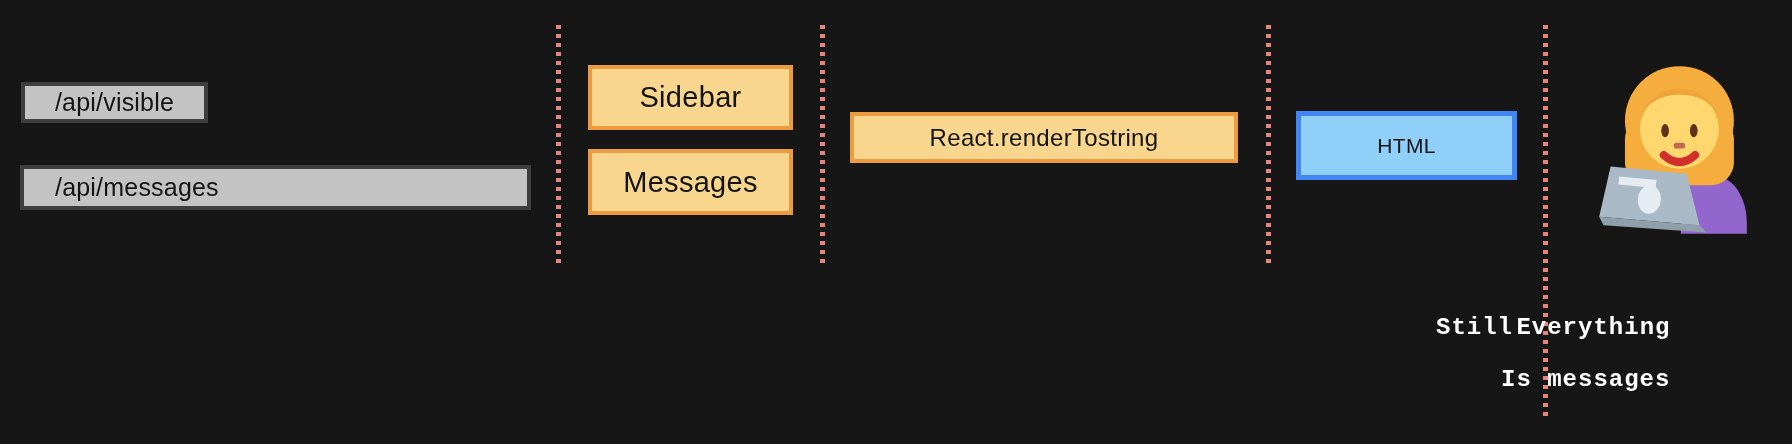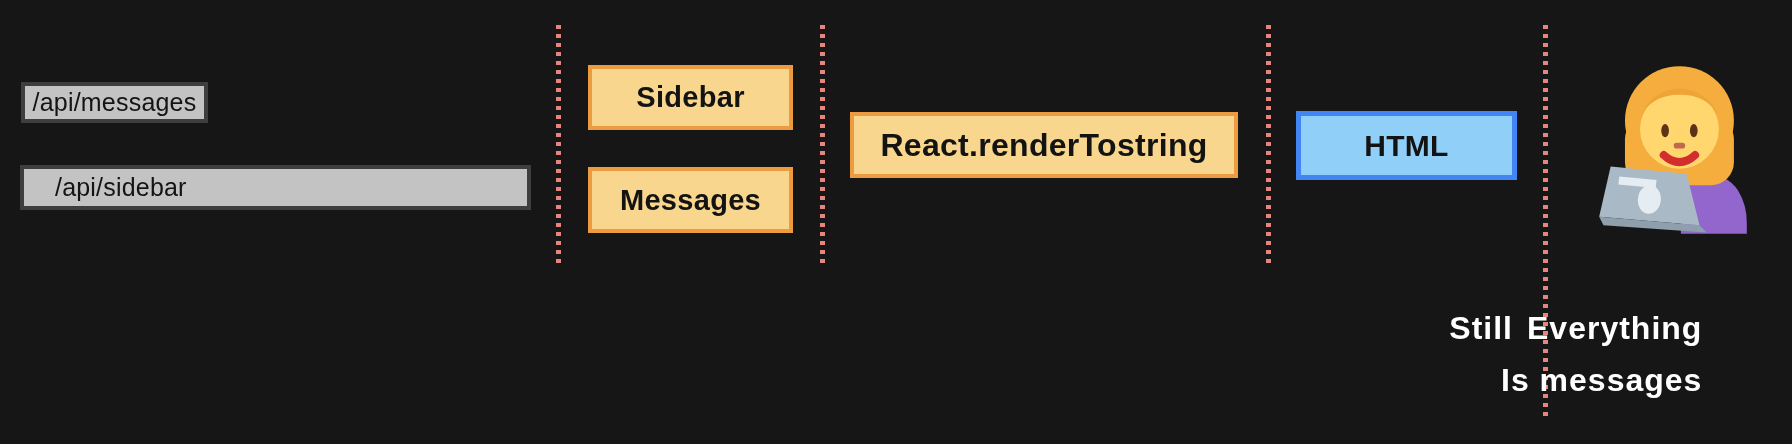--- a/index.html
+++ b/index.html
@@ -32,60 +32,60 @@
   #divider-1{left:556px;top:25px;height:240px;}
   #divider-2{left:820px;top:25px;height:240px;}
   #divider-3{left:1266px;top:25px;height:240px;}
   #divider-4{left:1543px;top:25px;height:392px;}
   
   .flow-box{
     position:absolute;
     box-sizing:border-box;
     display:flex;align-items:center;justify-content:center;
     color:#131313;
-    font-weight:700;
+    font-weight:400;
     letter-spacing:.3px;
   }
   .orange{
     background:var(--component_fill,#f8d68e);
     border:4px solid var(--component_border,#ec9b40);
   }
   .blue{
     background:var(--output_fill,#90d0f8);
     border:5px solid var(--output_border,#4285f4);
   }
   #box-sidebar{left:588px;top:65px;width:205px;height:65px;font-size:29px;}
-  #box-messages{left:588px;top:149px;width:205px;height:66px;font-size:29px;margin-top:18px;}
-  #box-render{left:850px;top:112px;width:388px;height:66px;font-size:32px;}
-  #box-html{left:1296px;top:111px;width:221px;height:69px;font-size:30px;}
+  #box-messages{left:588px;top:149px;width:205px;height:66px;font-size:29px;}
+  #box-render{left:850px;top:112px;width:388px;height:51px;font-size:24px;}
+  #box-html{left:1296px;top:111px;width:221px;height:69px;font-size:21px;}
   
   .caption{
     position:absolute;
     color:var(--caption_text,#ffffff);
-    font-family:Liberation Sans, sans-serif;
-    font-size:32px;
+    font-family:Liberation Mono, monospace;
+    font-size:24px;
     font-weight:700;
     letter-spacing:1px;
     line-height:52px;
   }
   #caption-before{right:279px;top:302px;text-align:right;}
   #caption-after{left:1501px;top:302px;text-align:right;}
   
   #emoji{position:absolute;left:1592px;top:56px;width:172px;height:178px;}
 </style>
 </head>
 <body>
 
 <div id="canvas" style="--background: #161616; --bar_fill: #c3c3c3; --bar_border: #3e3e3e; --component_fill: #f8d68e; --component_border: #ec9b40; --output_fill: #90d0f8; --output_border: #4285f4; --divider_dot: #e5857d; --caption_text: #ffffff;">
 
   <div id="api-sidebar" class="api-bar">
-    <span>/api/messages</span>
+    <span>/api/visible</span>
   </div>
   <div id="api-messages" class="api-bar">
-    <span>/api/sidebar</span>
+    <span>/api/messages</span>
   </div>
 
   <div id="divider-1" class="vdots"></div>
   <div id="divider-2" class="vdots"></div>
   <div id="divider-3" class="vdots"></div>
   <div id="divider-4" class="vdots"></div>
 
   <div id="box-sidebar" class="flow-box orange">
     <span>Sidebar</span>
   </div>

